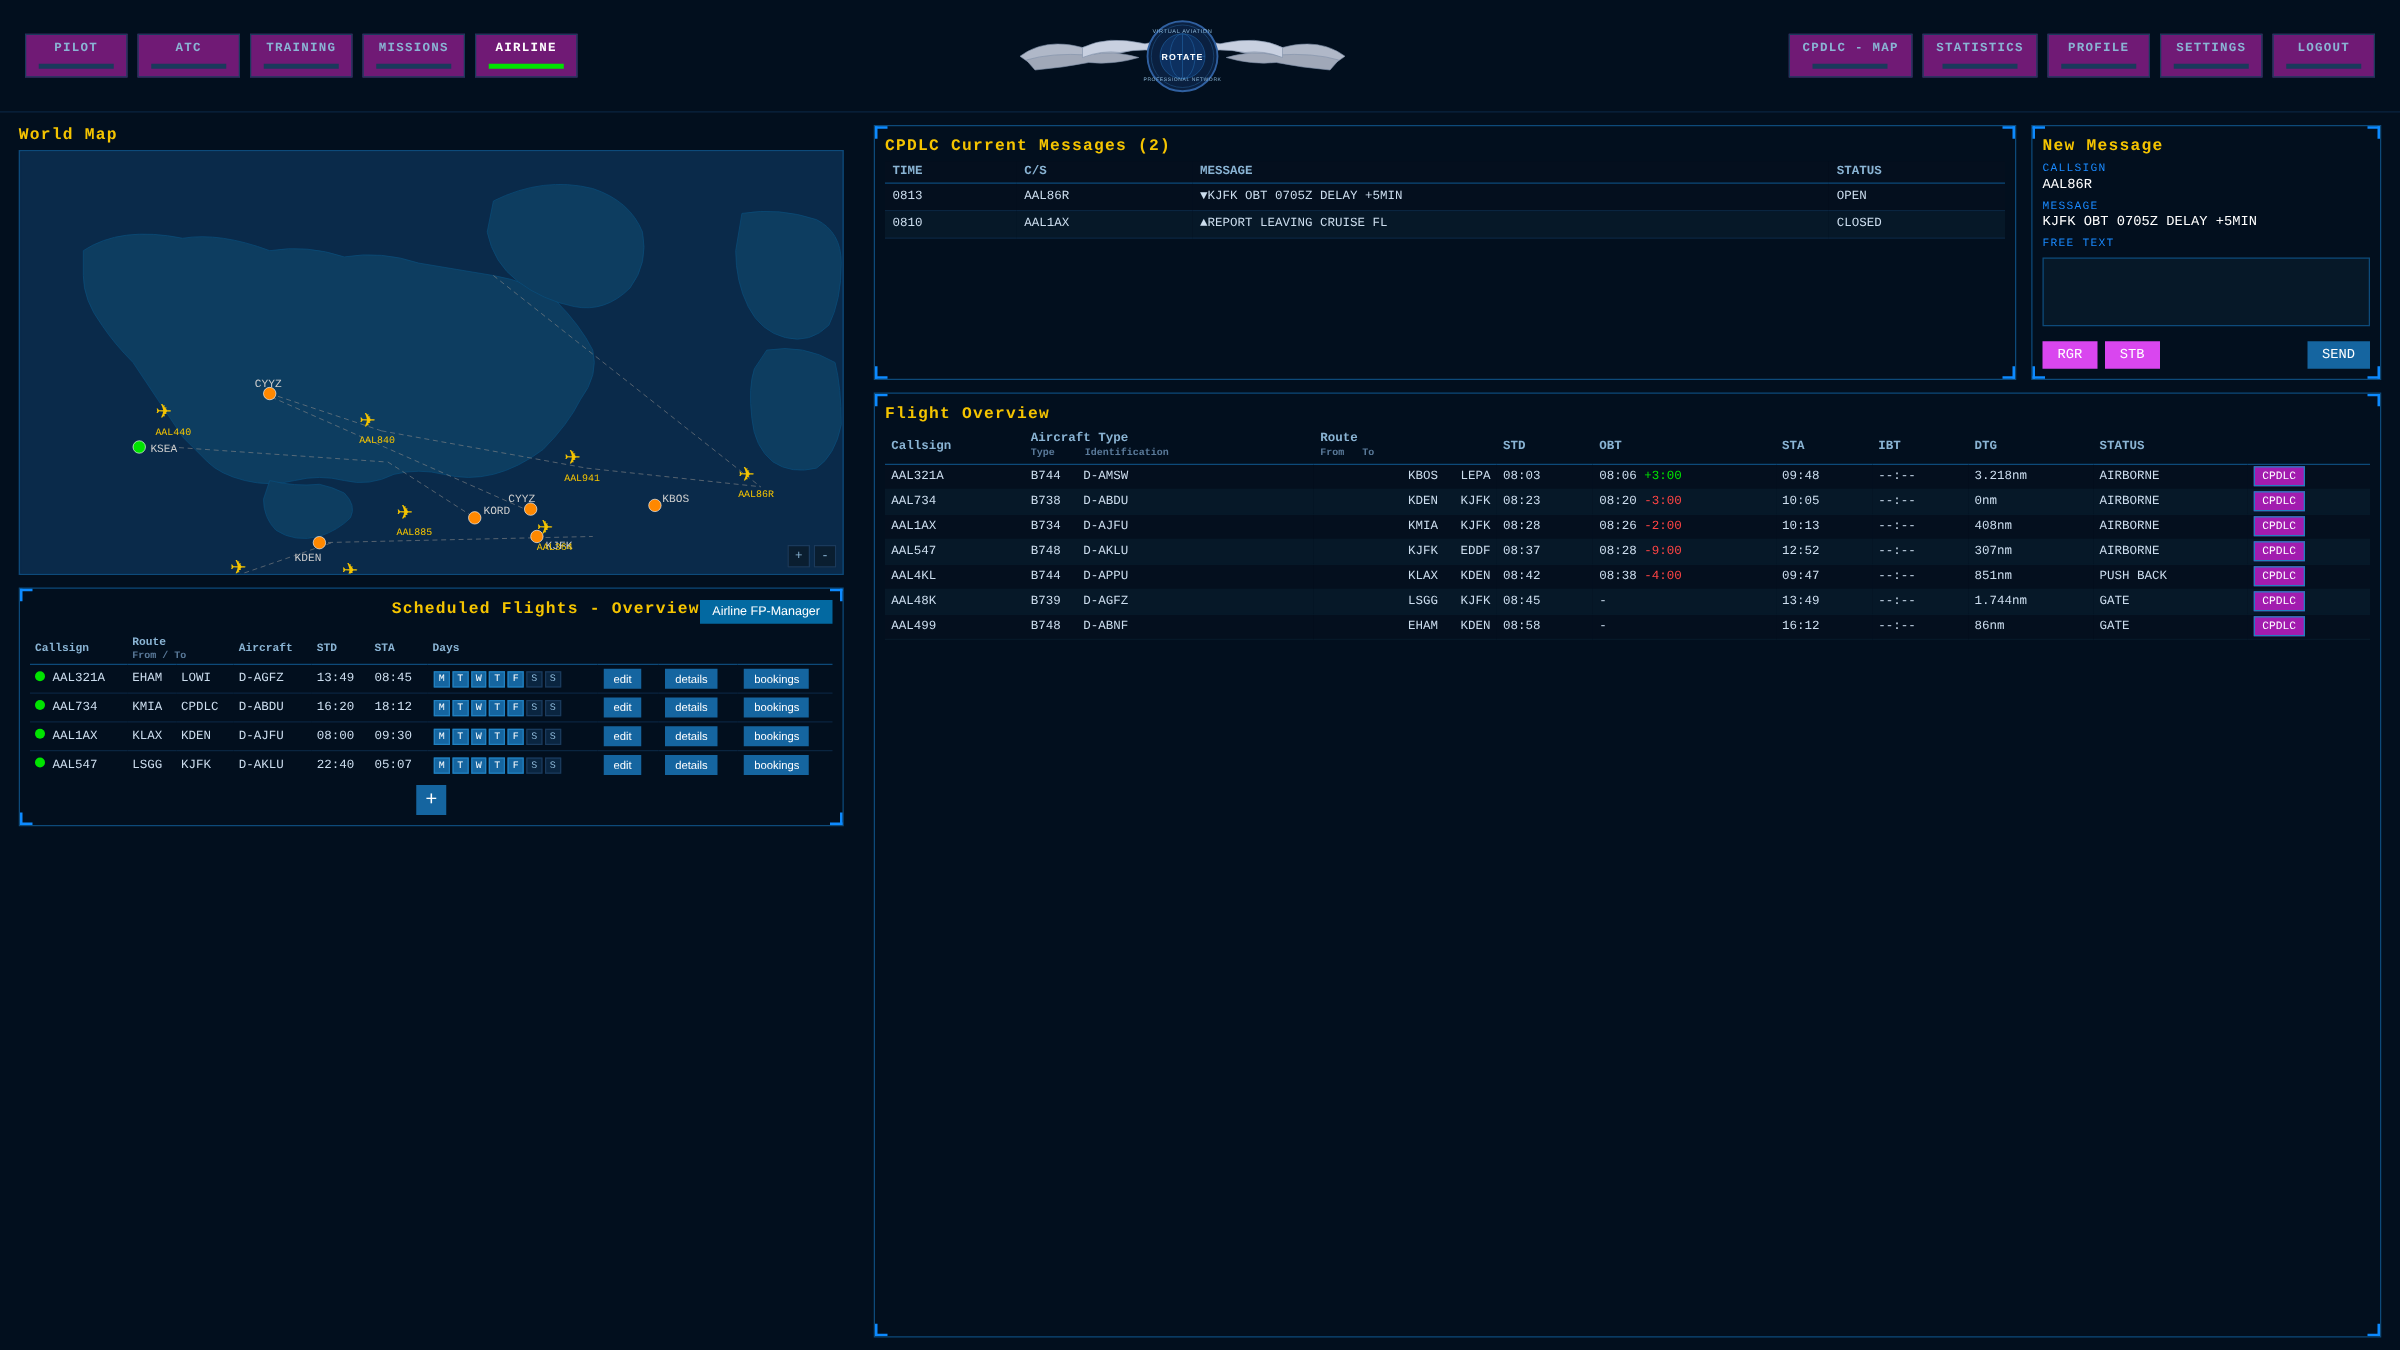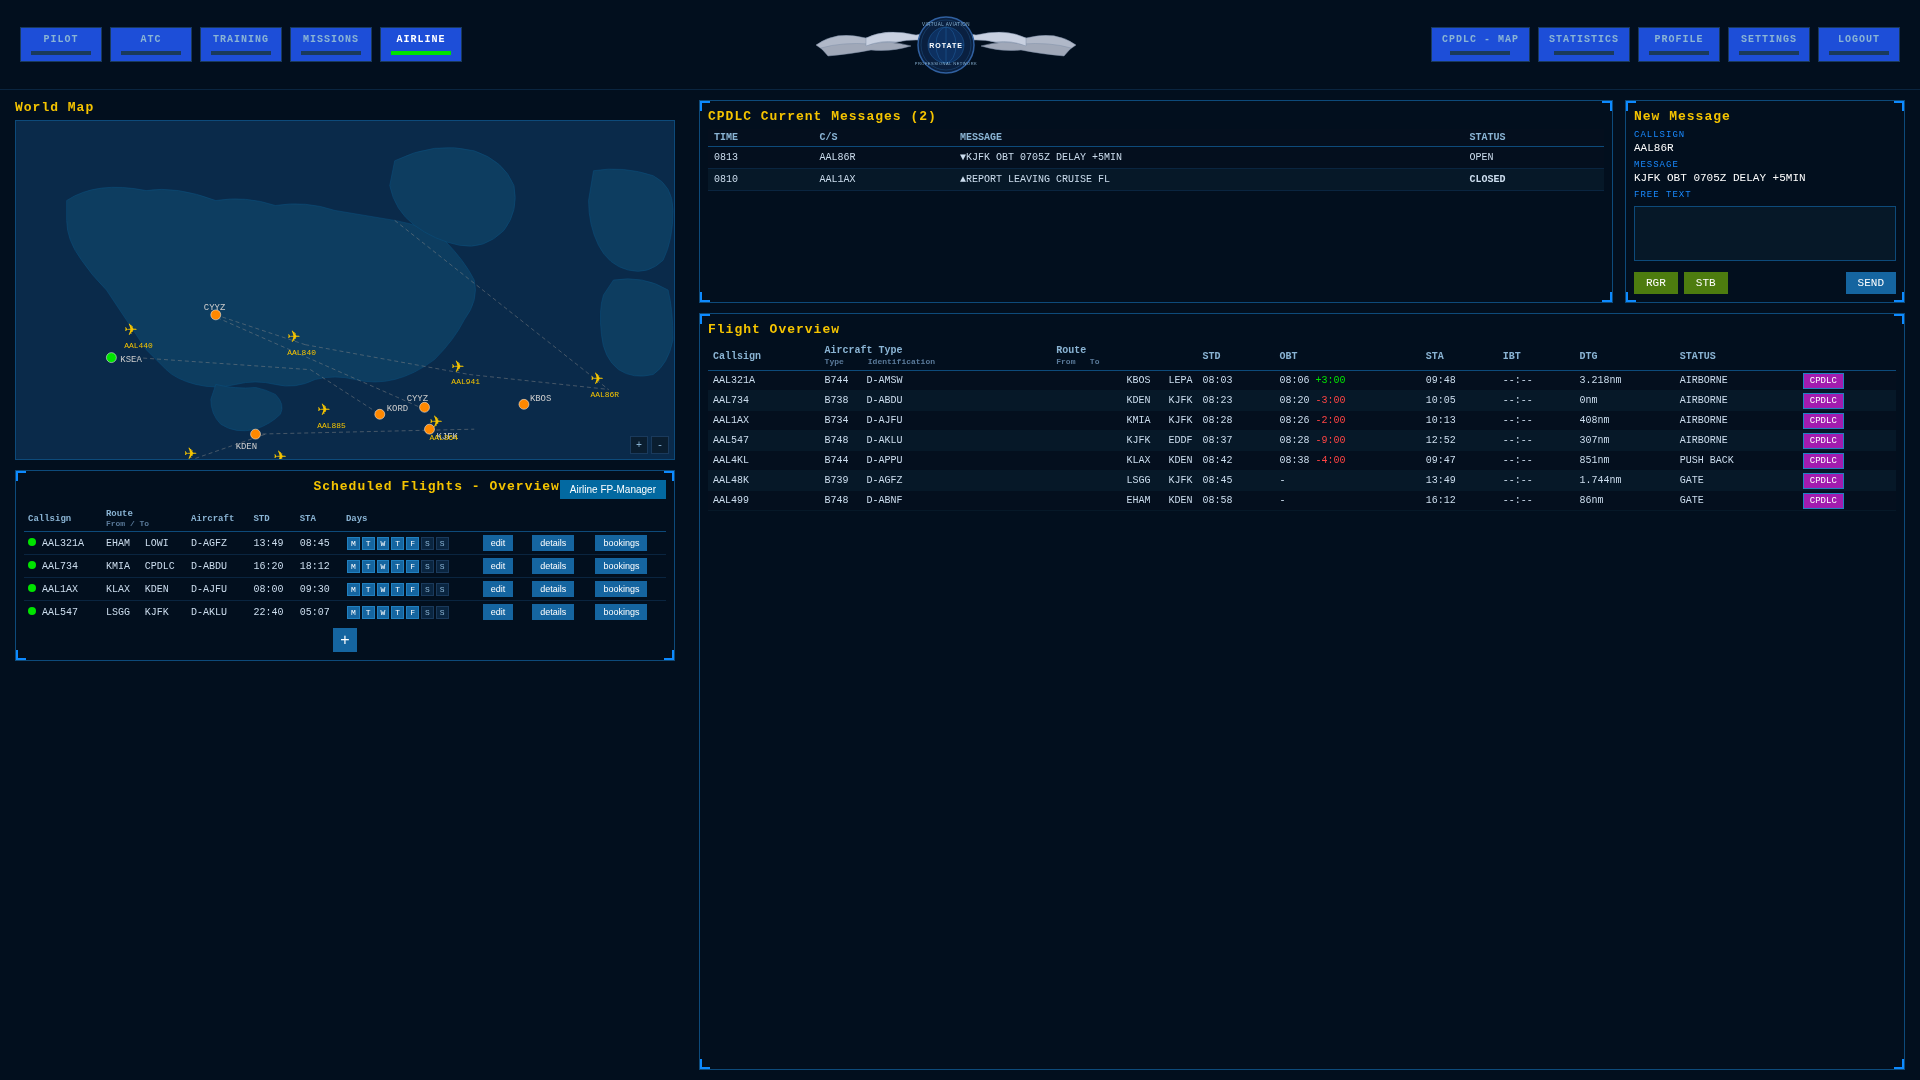--- a/index.html
+++ b/index.html
@@ -24,21 +24,21 @@
       height: 90px;
       border-bottom: 1px solid #0a2540;
     }
     .nav-left, .nav-right {
       display: flex;
       gap: 8px;
       align-items: center;
     }
     .nav-btn {
       border: 1px solid #1a3a5c;
-      background: #1d4ed8;
+      background: #701a75;
       color: #8ab4d4;
       padding: 6px 10px;
       text-align: center;
       cursor: pointer;
       min-width: 80px;
       display: flex;
       flex-direction: column;
       align-items: center;
       gap: 6px;
     }
@@ -263,21 +263,21 @@
       color: #cde;
     }
     .cpdlc-table tr {
       border-bottom: 1px solid #0a2540;
       background: #040f1e;
     }
     .cpdlc-table tr:nth-child(even) {
       background: #061828;
     }
     .status-open { color: #fff; }
-    .status-closed { color: #8ab4d4; font-weight: bold; }
+    .status-closed { color: #8ab4d4; }
 
     
     .new-message-section {
       width: 280px;
       border: 1px solid #0d4a7a;
       padding: 8px;
       position: relative;
       flex-shrink: 0;
     }
     .nm-field-label {
@@ -302,21 +302,21 @@
       padding: 3px;
       resize: none;
       margin-top: 4px;
     }
     .nm-buttons {
       display: flex;
       gap: 6px;
       margin-top: 8px;
     }
     .nm-btn {
-      background: #4d7c0f;
+      background: #d946ef;
       color: #fff;
       border: none;
       padding: 5px 12px;
       font-size: 11px;
       cursor: pointer;
       font-family: 'Courier New', Courier, monospace;
     }
     .nm-btn.send {
       margin-left: auto;
       background: #1565a0;

